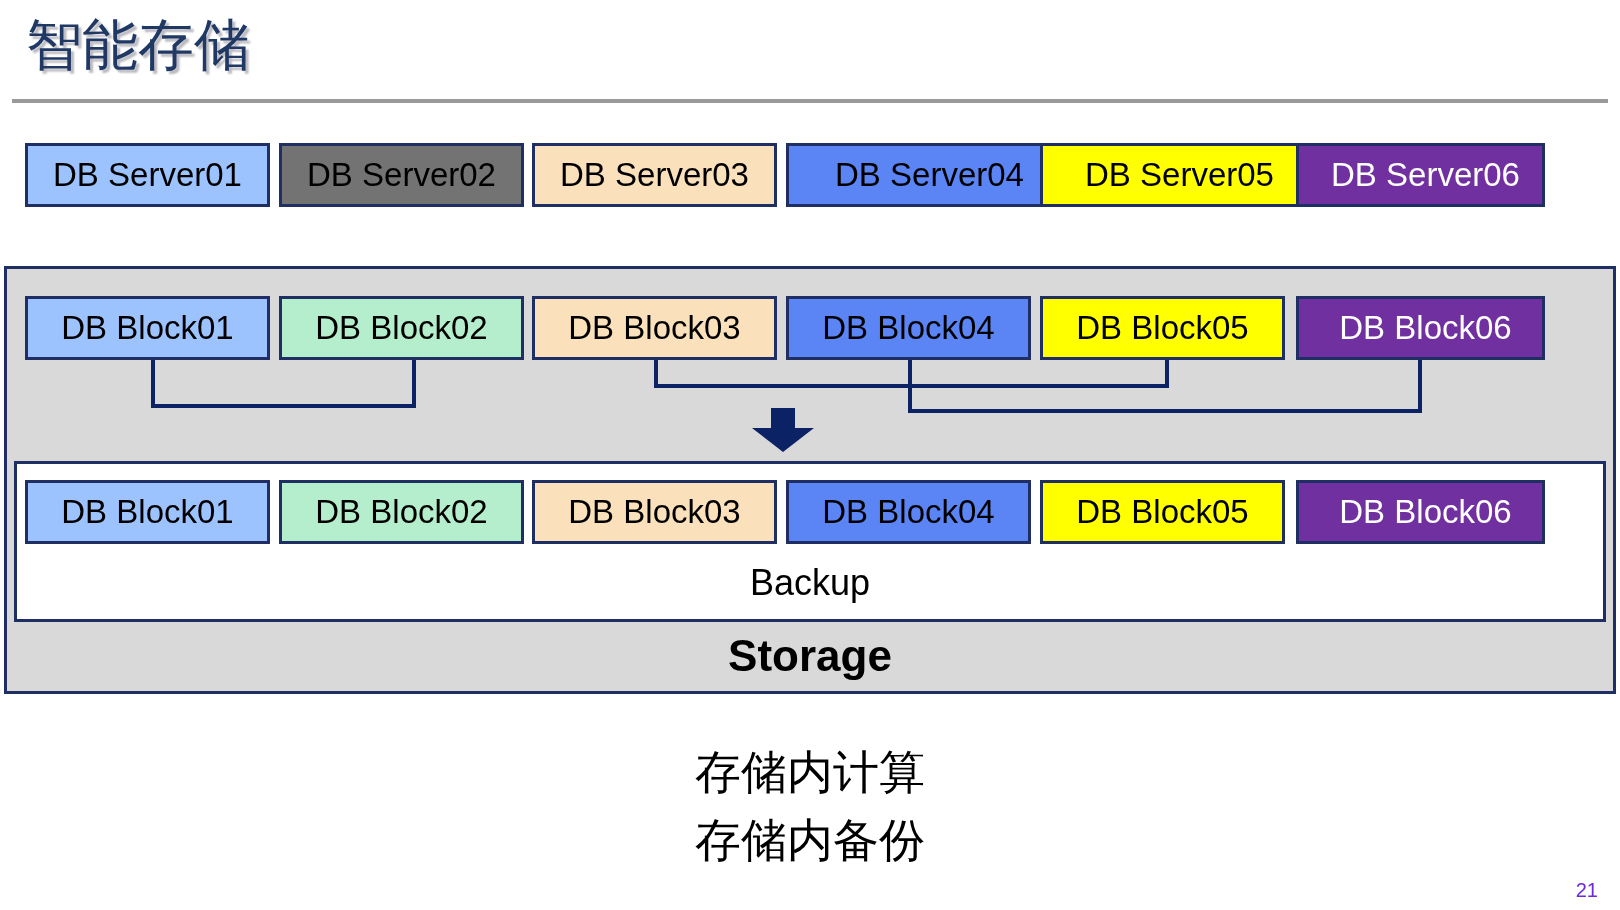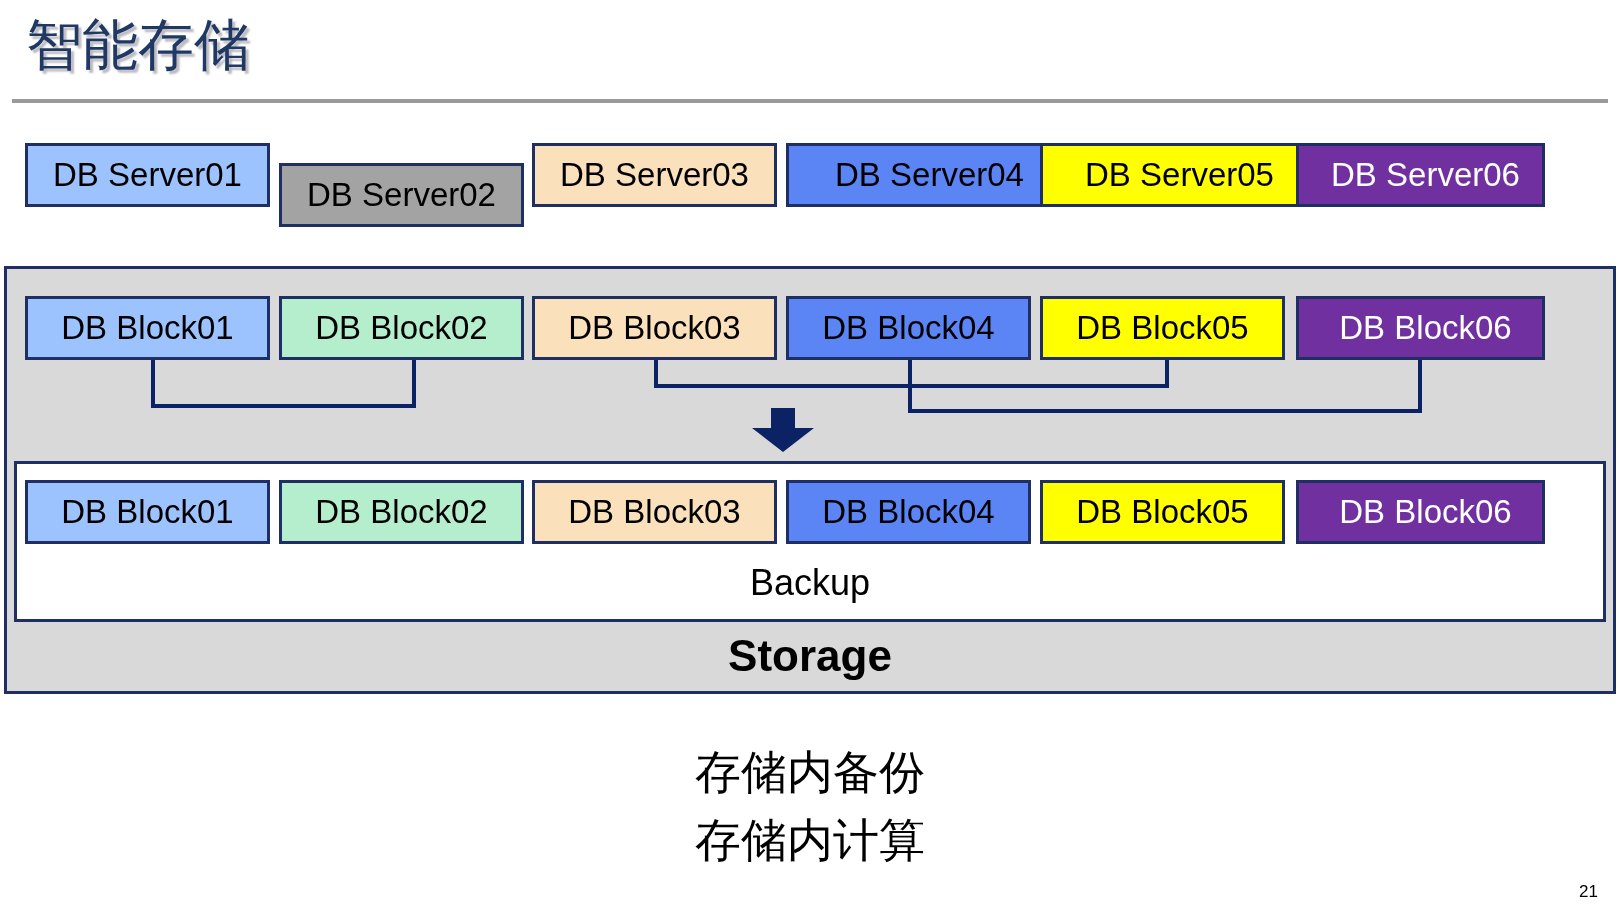--- a/index.html
+++ b/index.html
@@ -128,33 +128,33 @@
     width: 1620px;
     text-align: center;
     font-size: 46px;
     line-height: 68px;
     color: #000000;
   }
   #page-number {
     position: absolute;
     right: 22px;
     bottom: 8px;
-    font-size: 17px;
-    color: #000000;
+    font-size: 20px;
+    color: #6d28d9;
   }
 </style>
 </head>
 <body>
 
 <div id="slide-title">智能存储</div>
 <div id="title-rule"></div>
 
 <div id="server-row">
     <div class="chip" style="left: 25px; width: 245px; background: rgb(157, 195, 255); color: rgb(0, 0, 0); border-color: rgb(31, 47, 99);">DB Server01</div>
-    <div class="chip" style="left: 279px; width: 245px; background: #a3a3a3; color: rgb(0, 0, 0); border-color: rgb(31, 47, 99); margin-top: 20px;">DB Server02</div>
+    <div class="chip" style="left: 279px; width: 245px; background: #737373; color: rgb(0, 0, 0); border-color: rgb(31, 47, 99);">DB Server02</div>
     <div class="chip" style="left: 532px; width: 245px; background: rgb(250, 224, 187); color: rgb(0, 0, 0); border-color: rgb(31, 47, 99);">DB Server03</div>
     <div class="chip" style="left: 786px; width: 287px; background: rgb(91, 132, 245); color: rgb(0, 0, 0); border-color: rgb(31, 47, 99);">DB Server04</div>
     <div class="chip" style="left: 1040px; width: 279px; background: rgb(255, 255, 0); color: rgb(0, 0, 0); border-color: rgb(31, 47, 99);">DB Server05</div>
     <div class="chip light" style="left: 1296px; width: 249px; background: rgb(112, 48, 160); color: rgb(255, 255, 255); border-color: rgb(31, 47, 99);">DB Server06</div>
   </div>
 
 <div id="storage-container"></div>
 
 <div id="block-row-top">
     <div class="chip" style="left: 25px; width: 245px; background: rgb(157, 195, 255); color: rgb(0, 0, 0); border-color: rgb(31, 47, 99);">DB Block01</div>
@@ -188,17 +188,17 @@
     <div class="chip" style="left: 532px; width: 245px; background: rgb(250, 224, 187); color: rgb(0, 0, 0); border-color: rgb(31, 47, 99);">DB Block03</div>
     <div class="chip" style="left: 786px; width: 245px; background: rgb(91, 132, 245); color: rgb(0, 0, 0); border-color: rgb(31, 47, 99);">DB Block04</div>
     <div class="chip" style="left: 1040px; width: 245px; background: rgb(255, 255, 0); color: rgb(0, 0, 0); border-color: rgb(31, 47, 99);">DB Block05</div>
     <div class="chip light" style="left: 1296px; width: 249px; background: rgb(112, 48, 160); color: rgb(255, 255, 255); border-color: rgb(31, 47, 99);">DB Block06</div>
   </div>
 <div id="backup-label">Backup</div>
 
 <div id="storage-label">Storage</div>
 
 <div id="caption-block">
+  <div>存储内计算</div>
   <div>存储内备份</div>
-  <div>存储内计算</div>
 </div>
 
 <div id="page-number">21</div>
 
 </body></html>

